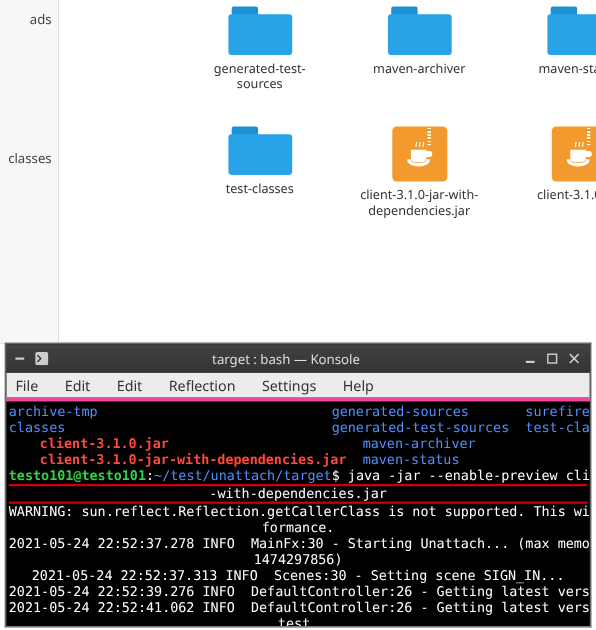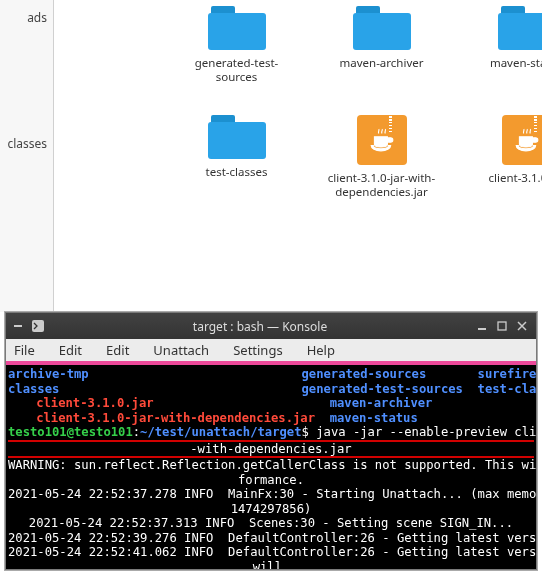--- a/index.html
+++ b/index.html
@@ -149,21 +149,21 @@
   font-family: "DejaVu Sans Mono", "Liberation Mono", monospace;
   font-size: 12.2px;
   line-height: 14.5px;
   color: #fff;
   background: #000;
   padding: 2px 2px;
   height: 204px;
   overflow: hidden;
   white-space: pre;
 }
-.c-blue   { color: #4f8fff; font-weight: bold; }
+.c-blue   { color: #4f8fff; font-weight: normal; }
 .c-red    { color: #ff4a3a; font-weight: bold; }
 .c-green  { color: #35d04a; font-weight: bold; margin-top: 24px; }
 .c-white  { color: #fff; }
 .underline { border-bottom: 2px solid #d10000; display: inline-block; width: 100%; }
 </style>
 </head>
 <body>
 
 <div class="filemgr">
   <div class="sidebar">
@@ -261,32 +261,32 @@
         <svg viewBox="0 0 12 12">
             <path d="M2 2l8 8M10 2l-8 8" stroke="#ccc" stroke-width="1.5"></path>
           </svg>
       </span>
     </span>
   </div>
   <div class="term-menubar">
     <span class="menu-item">File</span>
     <span class="menu-item">Edit</span>
     <span class="menu-item">Edit</span>
-    <span class="menu-item">Unattach</span>
+    <span class="menu-item">Reflection</span>
     <span class="menu-item">Settings</span>
     <span class="menu-item">Help</span>
   </div>
   <div class="term-body" id="term-body"><span class="c-blue">archive-tmp                             </span><span class="c-blue">generated-sources       </span><span class="c-blue">surefire-rep</span>
 <span class="c-blue">classes                                 </span><span class="c-blue">generated-test-sources  </span><span class="c-blue">test-classes</span>
 <span class="c-red">client-3.1.0.jar                        </span><span class="c-blue">maven-archiver          </span>
 <span class="c-red">client-3.1.0-jar-with-dependencies.jar  </span><span class="c-blue">maven-status            </span>
 <span class="underline"><span class="c-green">testo101@testo101</span><span class="c-white">:</span><span class="c-blue">~/test/unattach/target</span><span class="c-white">$ java -jar --enable-preview client-</span></span>
 <span class="underline"><span class="c-white">-with-dependencies.jar</span></span>
 <span class="c-white">WARNING: sun.reflect.Reflection.getCallerClass is not supported. This will i</span>
 <span class="c-white">formance.</span>
 <span class="c-white">2021-05-24 22:52:37.278 INFO  MainFx:30 - Starting Unattach... (max memory i</span>
 <span class="c-white">1474297856)</span>
 <span class="c-white">2021-05-24 22:52:37.313 INFO  Scenes:30 - Setting scene SIGN_IN...</span>
 <span class="c-white">2021-05-24 22:52:39.276 INFO  DefaultController:26 - Getting latest version.</span>
 <span class="c-white">2021-05-24 22:52:41.062 INFO  DefaultController:26 - Getting latest version.</span>
-<span class="c-white">will.</span>
+<span class="c-white">test.</span>
 </div>
 </div>
 
 </body></html>

